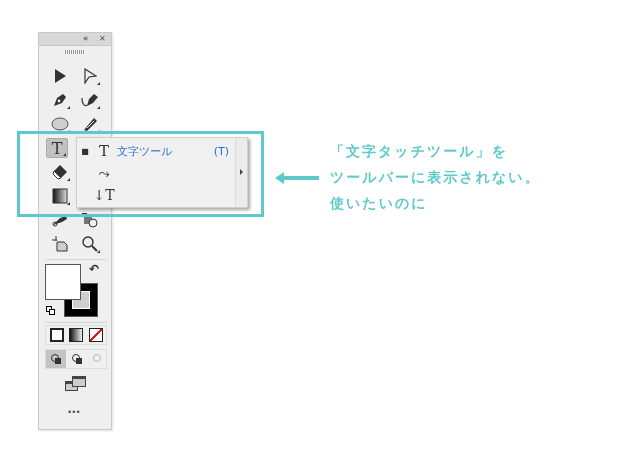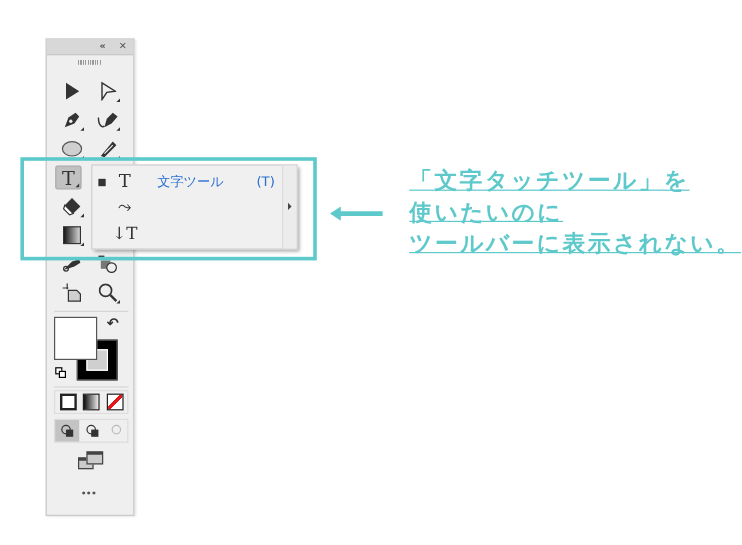--- a/index.html
+++ b/index.html
@@ -27,31 +27,31 @@
   .sep { position: absolute; left: 6px; width: 62px; height: 1px; background: #d6d6d6; }
 
   .flyout {
     position: absolute; left: 76px; top: 137px; width: 172px; height: 71px;
     background: #f0f0f0; border: 1px solid #cfcfcf;
     box-shadow: 2px 2px 3px rgba(0,0,0,0.35);
   }
   .fly-item { position: absolute; left: 0; height: 22px; width: 160px; display: flex; align-items: center; font-size: 11px; color: #333; }
   .fly-item .bullet { width: 16px; text-align: center; font-size: 8px; color: #333; }
   .fly-item .ico { width: 22px; text-align: center; font-family: "DejaVu Serif", serif; font-size: 15px; color: #333; }
-  .fly-item .lbl { margin-left: 16px; white-space: nowrap; }
+  .fly-item .lbl { margin-left: 2px; white-space: nowrap; }
   .fly-item .key { position: absolute; right: 8px; }
   .fly-item.active .lbl, .fly-item.active .key { color: #2a6fd0; }
   .tearoff { position: absolute; right: 0; top: 0; width: 12px; height: 69px; border-left: 1px solid #dcdcdc; background: #ececec; }
   .tearoff .t { position: absolute; left: 4px; top: 31px; width: 0; height: 0;
     border-top: 3px solid transparent; border-bottom: 3px solid transparent; border-left: 3px solid #444; }
 
   .hilite { position: absolute; left: 17px; top: 131px; width: 247px; height: 86px; border: 3px solid #5ec9cb; }
   .arrow { position: absolute; left: 275px; top: 172px; width: 44px; height: 12px; }
 
-  .note { position: absolute; left: 341px; top: 138px; color: #5ec9cb; font-size: 19px; line-height: 26px; letter-spacing: 2px; font-weight: bold; white-space: nowrap; text-decoration: underline; }
+  .note { position: absolute; left: 330px; top: 138px; color: #5ec9cb; font-size: 14px; line-height: 26px; letter-spacing: 2px; font-weight: bold; white-space: nowrap; }
 </style>
 </head>
 <body>
 
 <div class="panel">
   <div class="panel-header">
     <span class="hdr-btn" style="left:44px;">«</span>
     <span class="hdr-btn" style="left:60px;">✕</span>
   </div>
   <div class="grip"></div>
@@ -214,15 +214,15 @@
 </div>
 
 <div class="hilite"></div>
 
 <svg class="arrow" viewBox="0 0 44 12">
   <path d="M0 6 L9 0 L9 4 L44 4 L44 8 L9 8 L9 12 Z" fill="#5ec9cb"></path>
 </svg>
 
 <div class="note">
   <div>「文字タッチツール」を</div>
+  <div>ツールバーに表示されない。</div>
   <div>使いたいのに</div>
-  <div>ツールバーに表示されない。</div>
 </div>
 
 </body></html>

